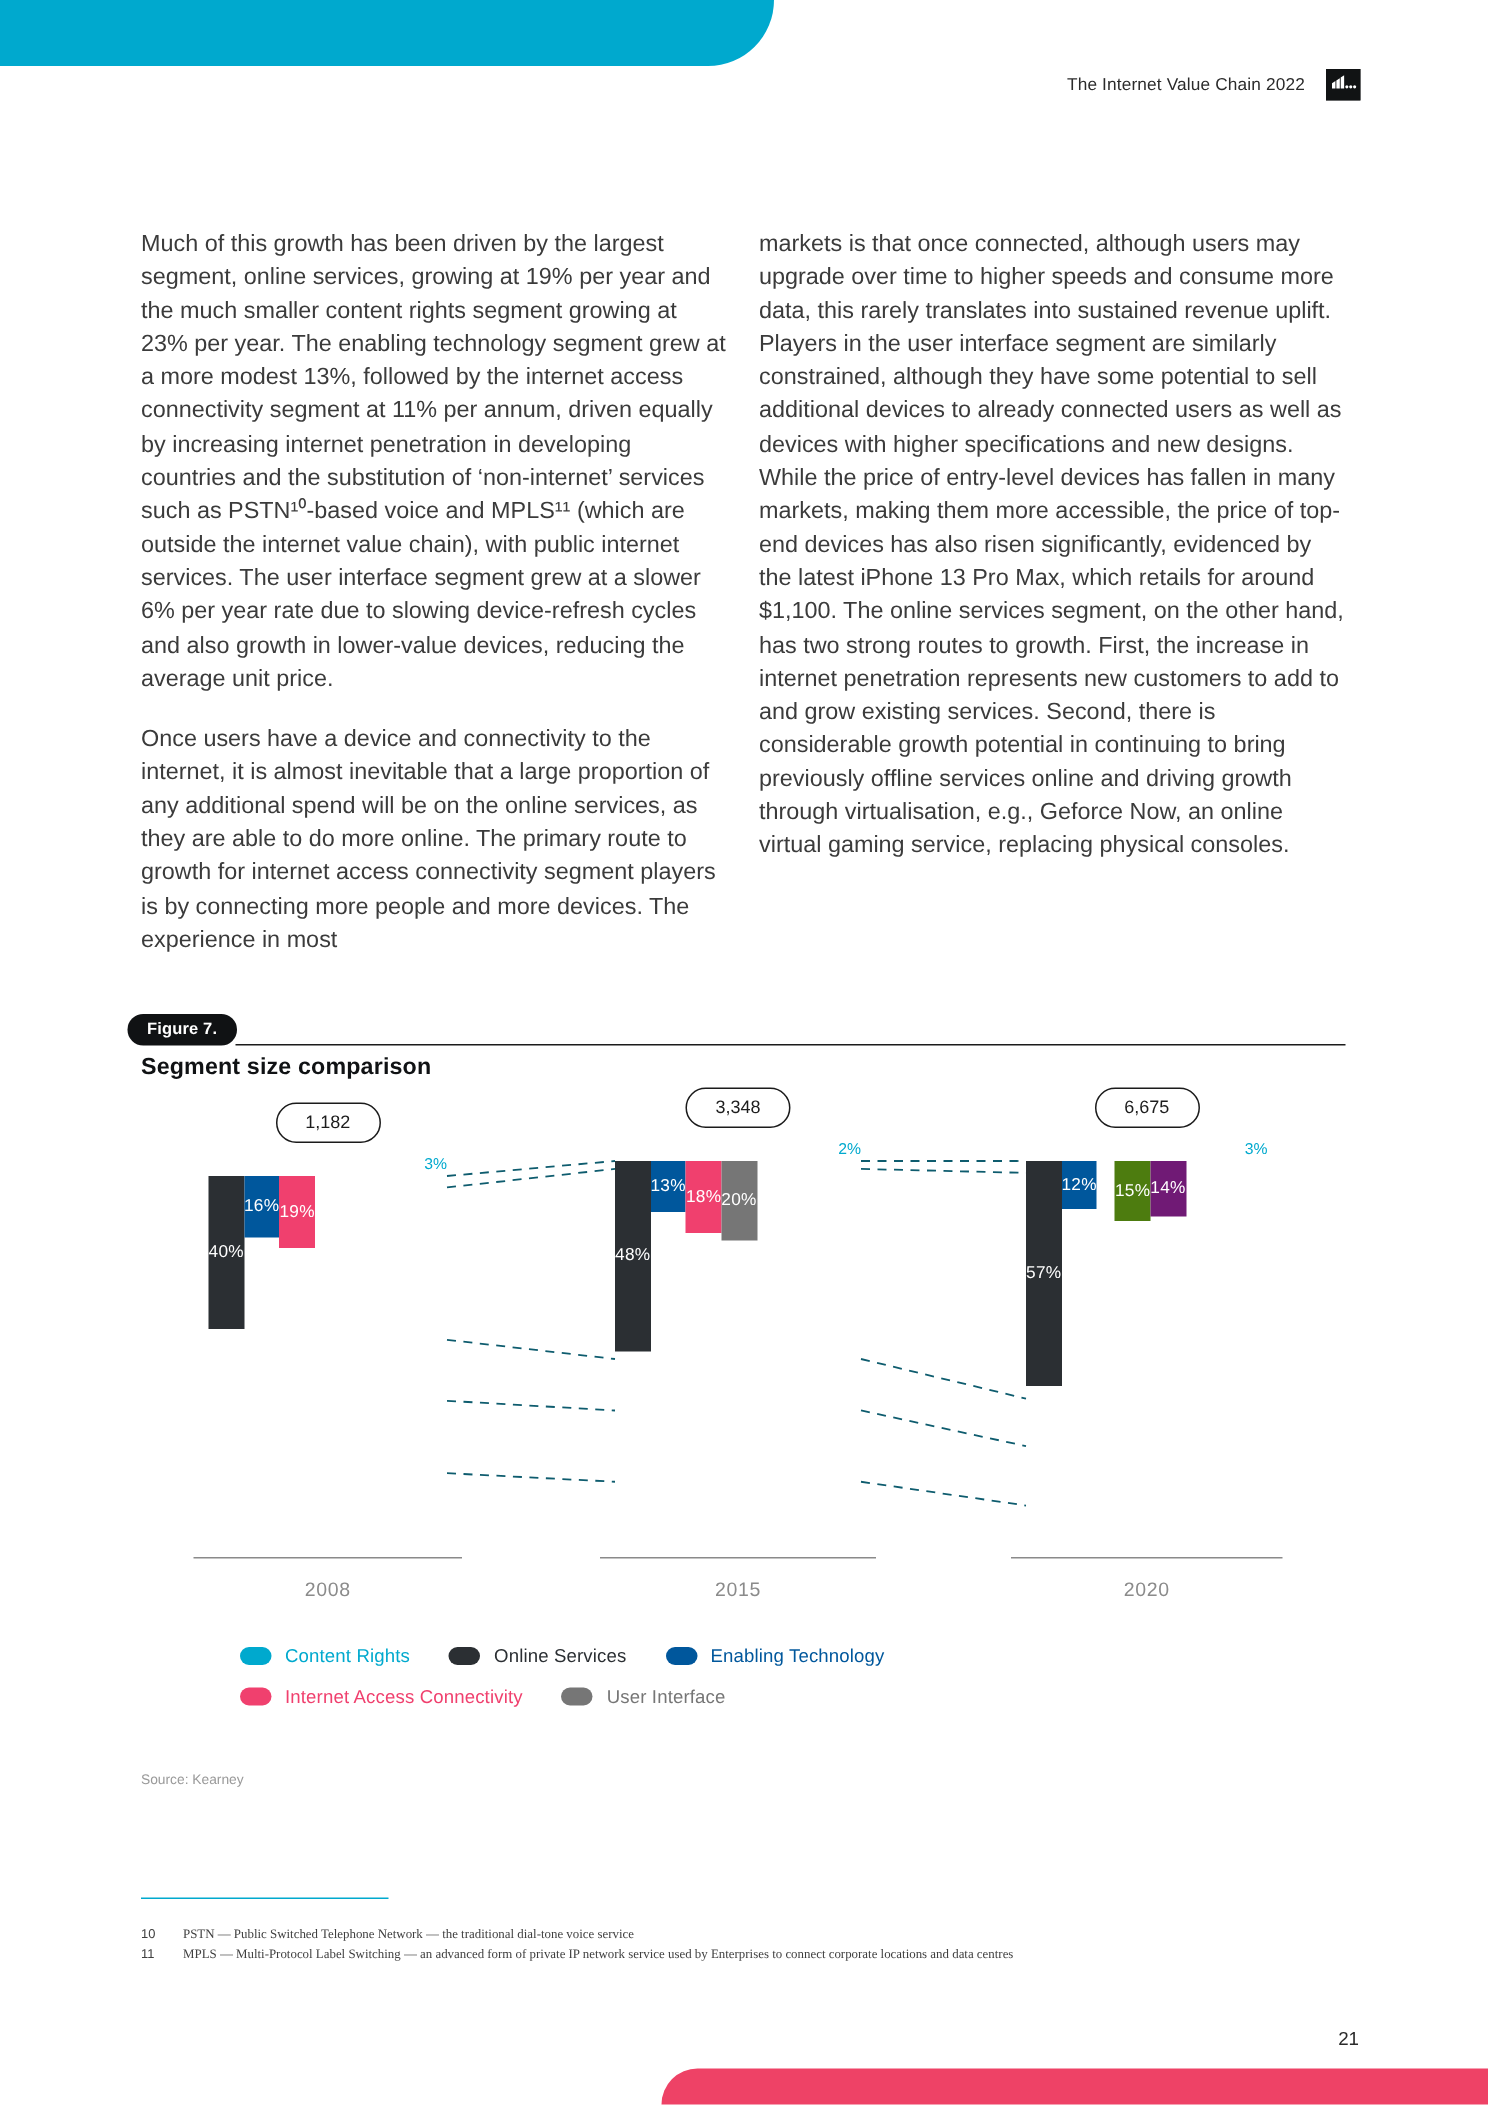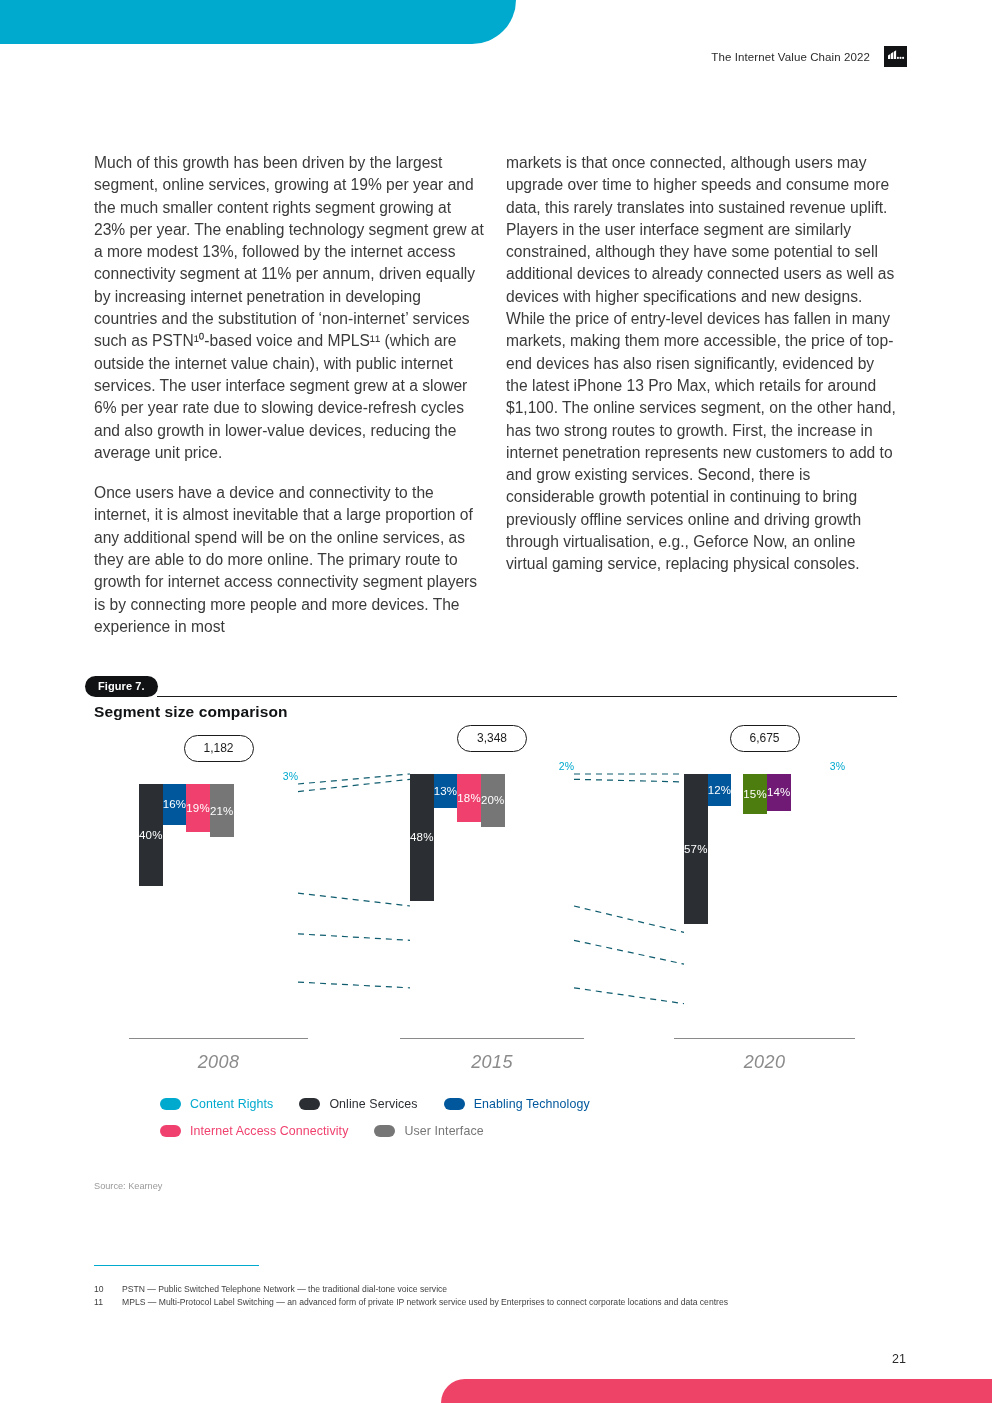--- a/index.html
+++ b/index.html
@@ -102,21 +102,21 @@
     border:1.3px solid #1b1b1b;border-radius:14px;
     background:#ffffff;
     font-size:12px;color:#1d1d1d;
     padding:5px 19px 6px 19px;white-space:nowrap;
   }
   .axis-tick{
     position:absolute;height:1.3px;background:#8a8a8a;
   }
   .xlabel{
     position:absolute;text-align:center;
-    font-size:18px;color:#8b8b8b;letter-spacing:.4px;font-style:italic;
+    font-size:13px;color:#8b8b8b;letter-spacing:.4px;
   }
   .connectors{position:absolute;left:0;top:0;width:804px;height:318px;pointer-events:none;}
 
   
   .legend{
     position:absolute;left:160px;top:1097px;width:700px;
   }
   .legend-row{display:flex;align-items:center;margin-bottom:13px;}
   .legend-item{display:flex;align-items:center;}
   .swatch{
@@ -133,21 +133,21 @@
   
   .foot-rule{
     position:absolute;left:94px;top:1265px;width:165px;height:1.3px;background:#00A9CE;
   }
   .footnotes{
     position:absolute;left:94px;top:1283px;width:790px;
     font-size:8.6px;line-height:13px;color:#3f3f3f;
   }
   .fn{display:flex;}
   .fn-num{width:28px;flex:0 0 auto;}
-  .fn-txt{flex:1;}
+  .fn-txt{flex:1;font-family:Liberation Serif, serif;}
 
   .pageno{
     position:absolute;right:86px;top:1352px;
     font-size:12.5px;color:#2b2b2b;
   }
 </style>
 </head>
 <body>
 
 <div class="page">
@@ -189,21 +189,20 @@
   <div class="fig-title">Segment size comparison</div>
 
   <div class="chart">
     <div class="chart-area" id="chart-area">
         <div class="bargroup" style="left: 45px; width: 159px; height: 254px;">
           <div class="bar" style="height: 254px;">
             <div class="seg tiny" style="background: rgb(0, 169, 206); height: 7.62px;"></div>
             <div class="seg" style="background: rgb(43, 47, 51); height: 101.6px;">40%</div>
             <div class="seg" style="background: rgb(0, 87, 156); height: 40.64px;">16%</div>
             <div class="seg" style="background: rgb(240, 64, 110); height: 48.26px;">19%</div>
-            <div class="seg" style="background: rgb(118, 118, 118); height: 53.34px;">21%</div>
           </div>
           <div class="pct-outside" style="bottom: 256px;">3%</div>
           <div class="totalpill" style="bottom: 276px;">1,182</div>
         </div>
         <div class="axis-tick" style="left: 35px; width: 179px; top: 290px;"></div>
         <div class="xlabel" style="left: 45px; width: 159px; top: 304px;">2008</div>
         <div class="bargroup" style="left: 316px; width: 164px; height: 264px;">
           <div class="bar" style="height: 264px;">
             <div class="seg tiny" style="background: rgb(0, 169, 206); height: 5.28px;"></div>
             <div class="seg" style="background: rgb(43, 47, 51); height: 126.72px;">48%</div>

